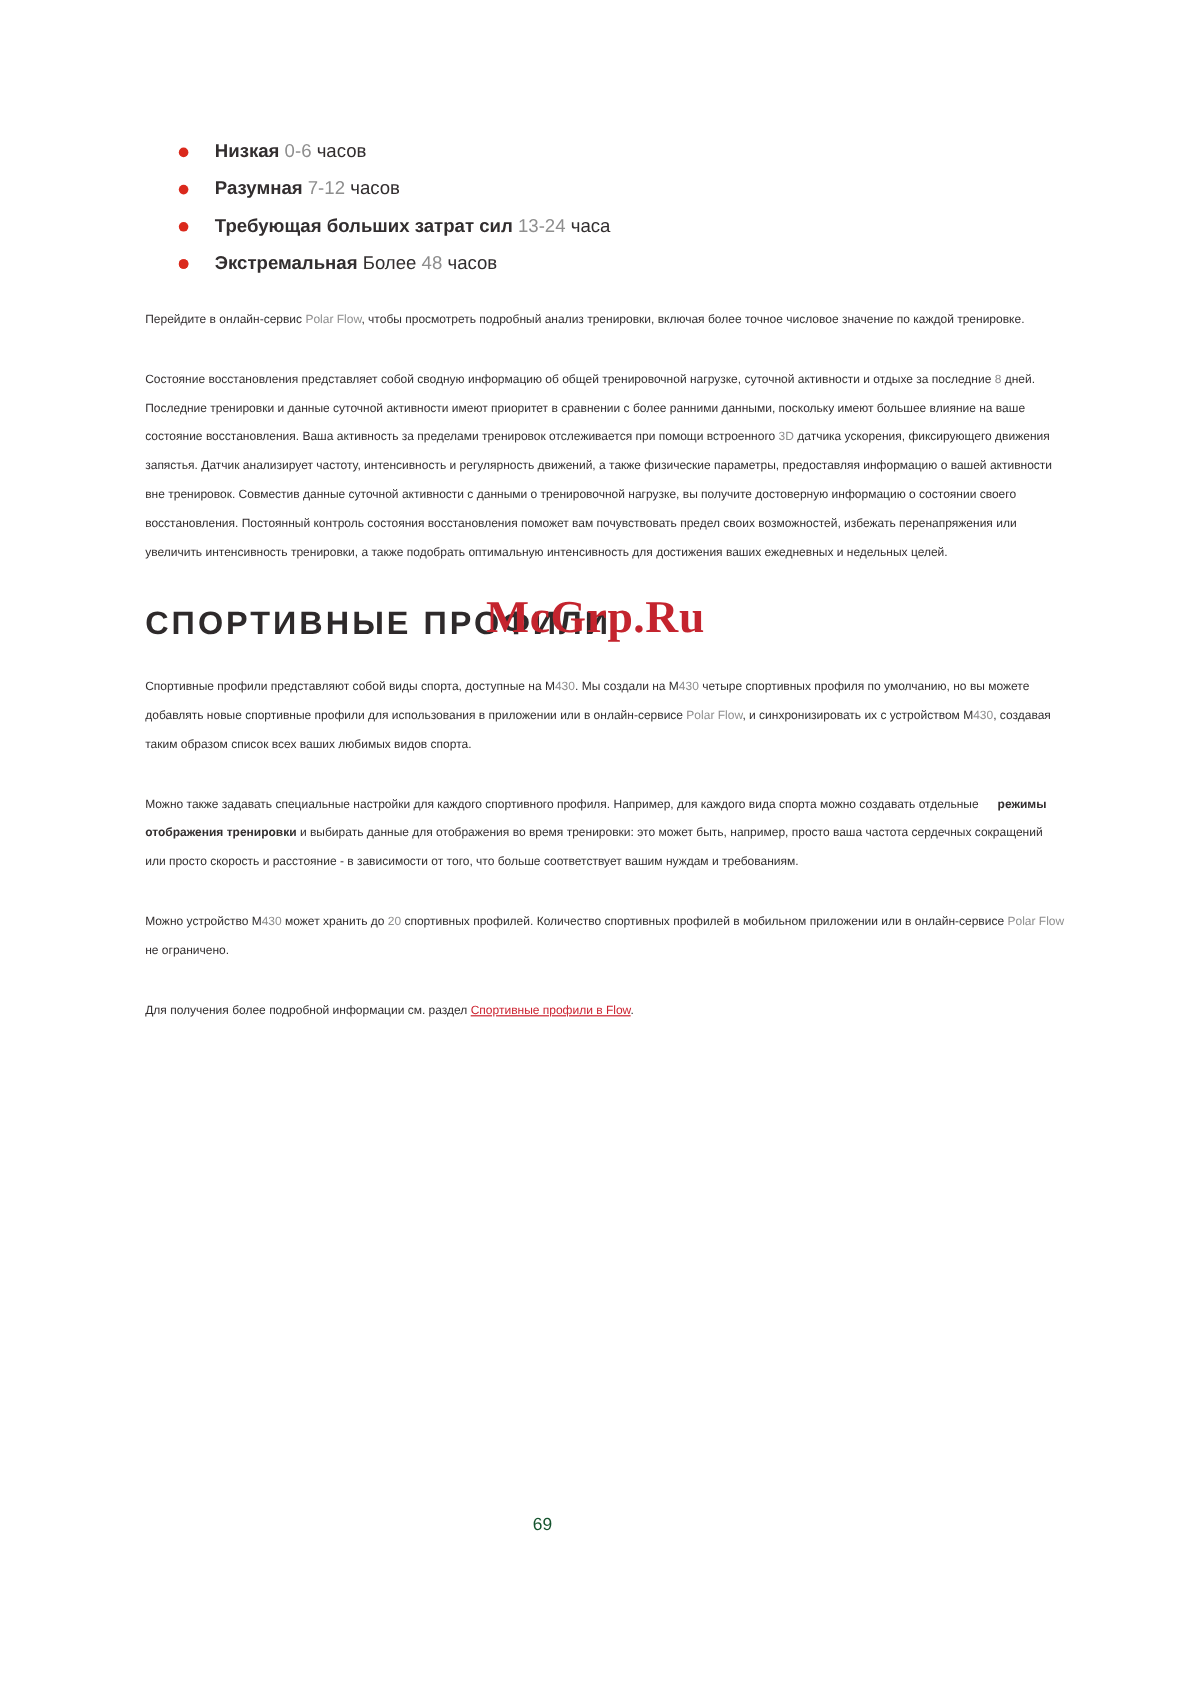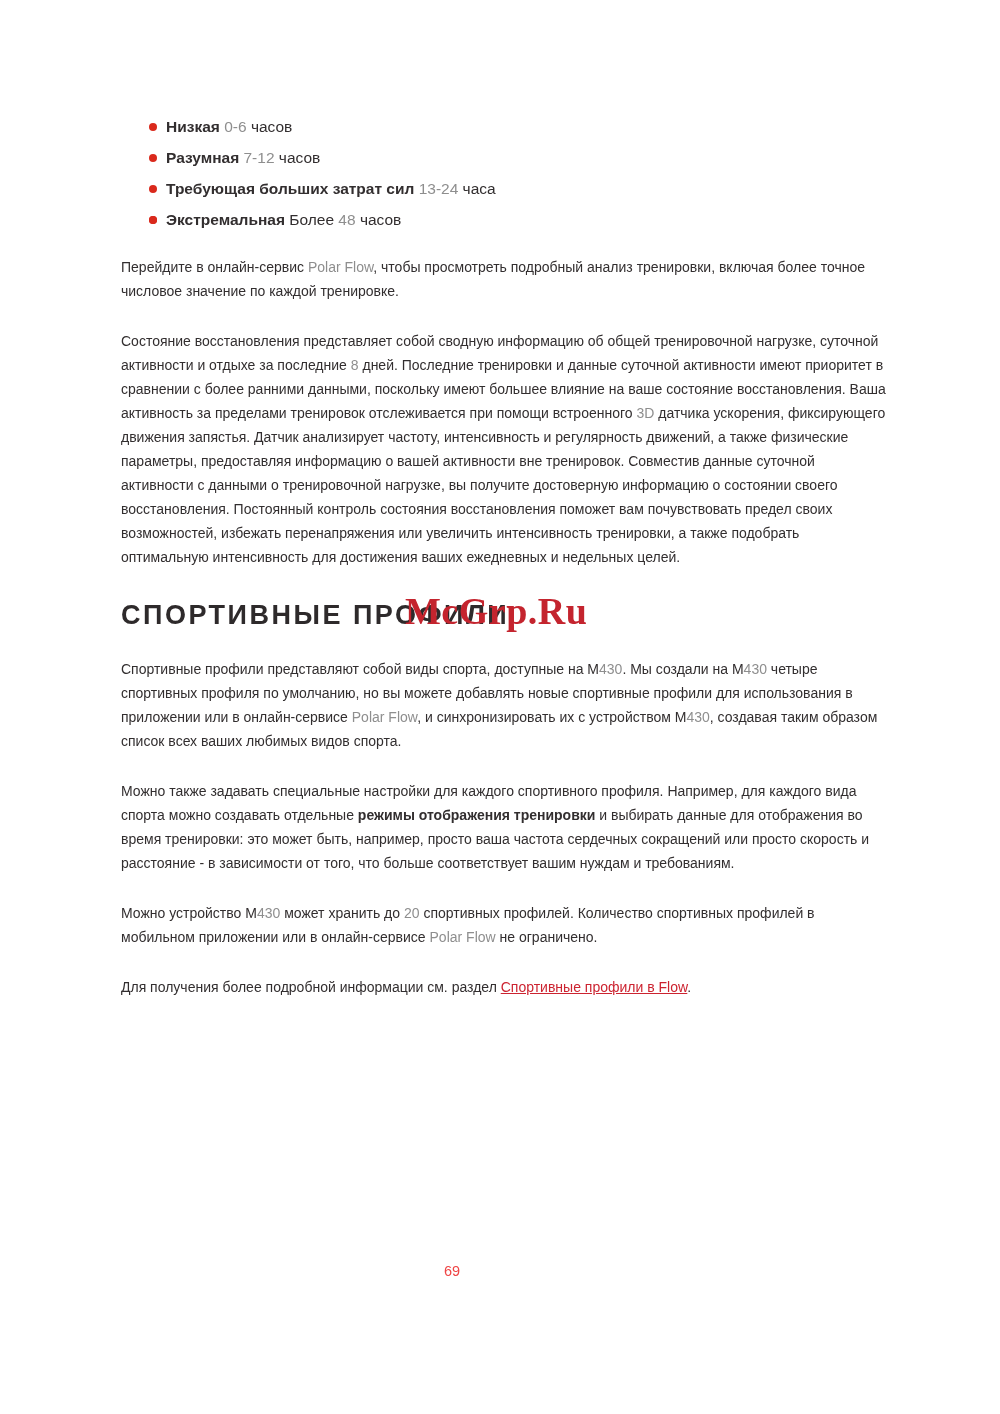--- a/index.html
+++ b/index.html
@@ -35,24 +35,24 @@
     font-size:15.5px;
     line-height:18px;
   }
   .bullet{
     position:absolute;
     left:28px; top:5px;
     width:8px; height:8px;
     border-radius:50%;
     background:var(--bullet-red);
   }
-  .b{font-weight:bold;}
+  .b{font-weight:bold;margin-left:13px;}
   .g{color:var(--muted-gray);}
   .body-p{
-    font-size:14px;
+    font-size:10px;
     line-height:24px;
     margin:26px 0 0 0;
   }
   .heading{
     font-size:27px;
     font-weight:bold;
     letter-spacing:2.5px;
     line-height:32px;
     margin:30px 0 0 0;
     position:relative;
@@ -72,21 +72,21 @@
     color:var(--link-red);
     text-decoration:underline;
     cursor:pointer;
   }
   .page-number{
     position:absolute;
     left:0; top:1263px;
     width:904px;
     text-align:center;
     font-size:14.5px;
-    color:#ef4444;
+    color:#14532d;
   }
 </style>
 </head>
 <body>
 
 <div class="page">
   <div class="content">
 
     <ul class="bullet-list">
       <li><span class="bullet"></span><span class="li-text"><span class="b">Низкая</span><span class="g"> 0-6</span><span> часов</span></span></li>

